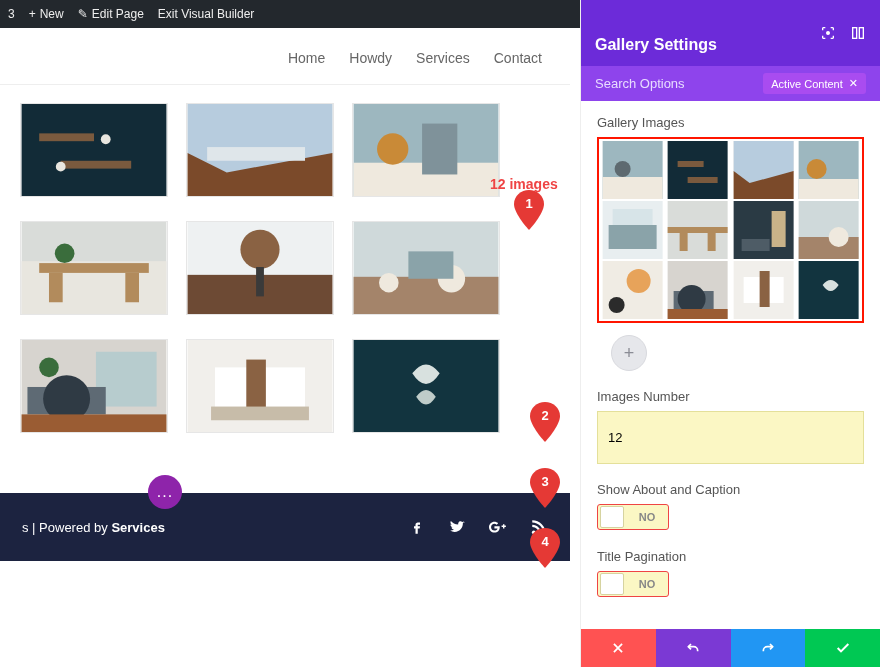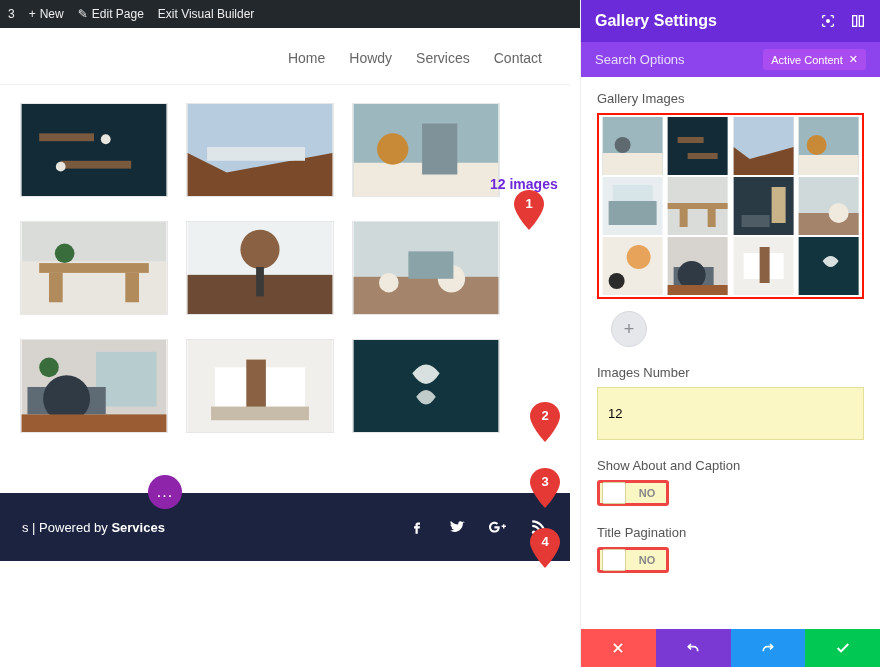--- a/index.html
+++ b/index.html
@@ -19,46 +19,46 @@
 
 
 .main { width: 570px; position: relative; }
 
 
 .gallery { padding: 18px 20px 0; display: grid; grid-template-columns: repeat(3,148px); gap: 24px 18px; }
 .thumb { width: 148px; height: 94px; position: relative; border: 1px solid #e6e6e6; overflow: hidden; }
 .thumb svg { width: 100%; height: 100%; display: block; }
 
 
-.anno { position: absolute; color: #6d28d9; font-weight: 700; font-size: 14px; }
+.anno { position: absolute; color: #ef4444; font-weight: 700; font-size: 14px; }
 .pin { position: absolute; width: 30px; height: 40px; }
 .pin svg { width: 100%; height: 100%; }
 .pin .num { position: absolute; left: 0; right: 0; top: 6px; text-align: center; color: #fff; font-weight: 700; font-size: 13px; }
 
 
 .footer { background: #1c2340; color: #fff; margin-top: 60px; height: 68px; display: flex; align-items: center; padding: 0 22px; gap: 6px; font-size: 13px; position: relative; }
 .footer .socials { margin-left: auto; display: flex; gap: 22px; font-size: 18px; }
 .fab { position: absolute; left: 148px; top: -18px; width: 34px; height: 34px; border-radius: 50%; background: #8e24aa; color: #fff; display: flex; align-items: center; justify-content: center; font-size: 16px; letter-spacing: 1px; }
 
 
 .panel { position: absolute; right: 0; top: 0; width: 300px; height: 667px; background: #fff; display: flex; flex-direction: column; border-left: 1px solid #eee; }
 .panel-head { background: #6c2bd9; color: #fff; padding: 12px 14px; display: flex; align-items: center; }
-.panel-head h2 { font-size: 16px; font-weight: 600; flex: 1; }
+.panel-head h2 { font-size: 16px; font-weight: 600; flex: 1; margin-top: 24px; }
 .panel-head .hicons { display: flex; gap: 14px; }
 .panel-sub { background: #8e44ec; color: #e8dcff; padding: 7px 14px; display: flex; align-items: center; font-size: 13px; }
 .panel-sub .tag { margin-left: auto; background: #a94cf0; color: #fff; padding: 4px 8px; border-radius: 3px; font-size: 11px; display: flex; align-items: center; gap: 6px; }
 .panel-body { padding: 14px 16px 10px; overflow: auto; flex: 1; }
 .lbl { font-size: 13px; color: #555; margin-bottom: 7px; display: block; }
 .gthumbs { border: 2px solid #ff1500; padding: 2px; display: grid; grid-template-columns: repeat(4,1fr); gap: 2px; }
 .gthumbs .t { height: 58px; overflow: hidden; }
 .gthumbs .t svg { width: 100%; height: 100%; }
 .addbtn { width: 36px; height: 36px; border-radius: 50%; background: #e6e7eb; color: #8a8c95; display: flex; align-items: center; justify-content: center; font-size: 18px; margin: 12px 0 4px 14px; border: 1px solid #d8d9de; cursor: pointer; }
 .field { margin-top: 18px; }
 .txtin { width: 100%; background: #fbf7c4; border: 1px solid #e4e09a; padding: 18px 10px; font-size: 13px; }
-.toggle { display: inline-flex; align-items: center; background: #fbf7c4; border: 3px solid #ef4444; border-radius: 3px; height: 26px; width: 72px; }
+.toggle { display: inline-flex; align-items: center; background: #fbf7c4; border: 1px solid #ef4444; border-radius: 3px; height: 26px; width: 72px; }
 .toggle .knob { width: 24px; height: 22px; margin: 0 2px; background: #fff; border: 1px solid #d6d3a0; border-radius: 2px; }
 .toggle .tlabel { flex: 1; text-align: center; font-size: 11px; color: #888; font-weight: 600; }
 
 
 .actions { display: flex; height: 38px; }
 .actions div { flex: 1; display: flex; align-items: center; justify-content: center; color: #fff; cursor: pointer; }
 .a-close{background:#ff5252}.a-undo{background:#7b39d4}.a-redo{background:#2196f3}.a-ok{background:#00c853}
 
 svg { display: block; }
 </style>

